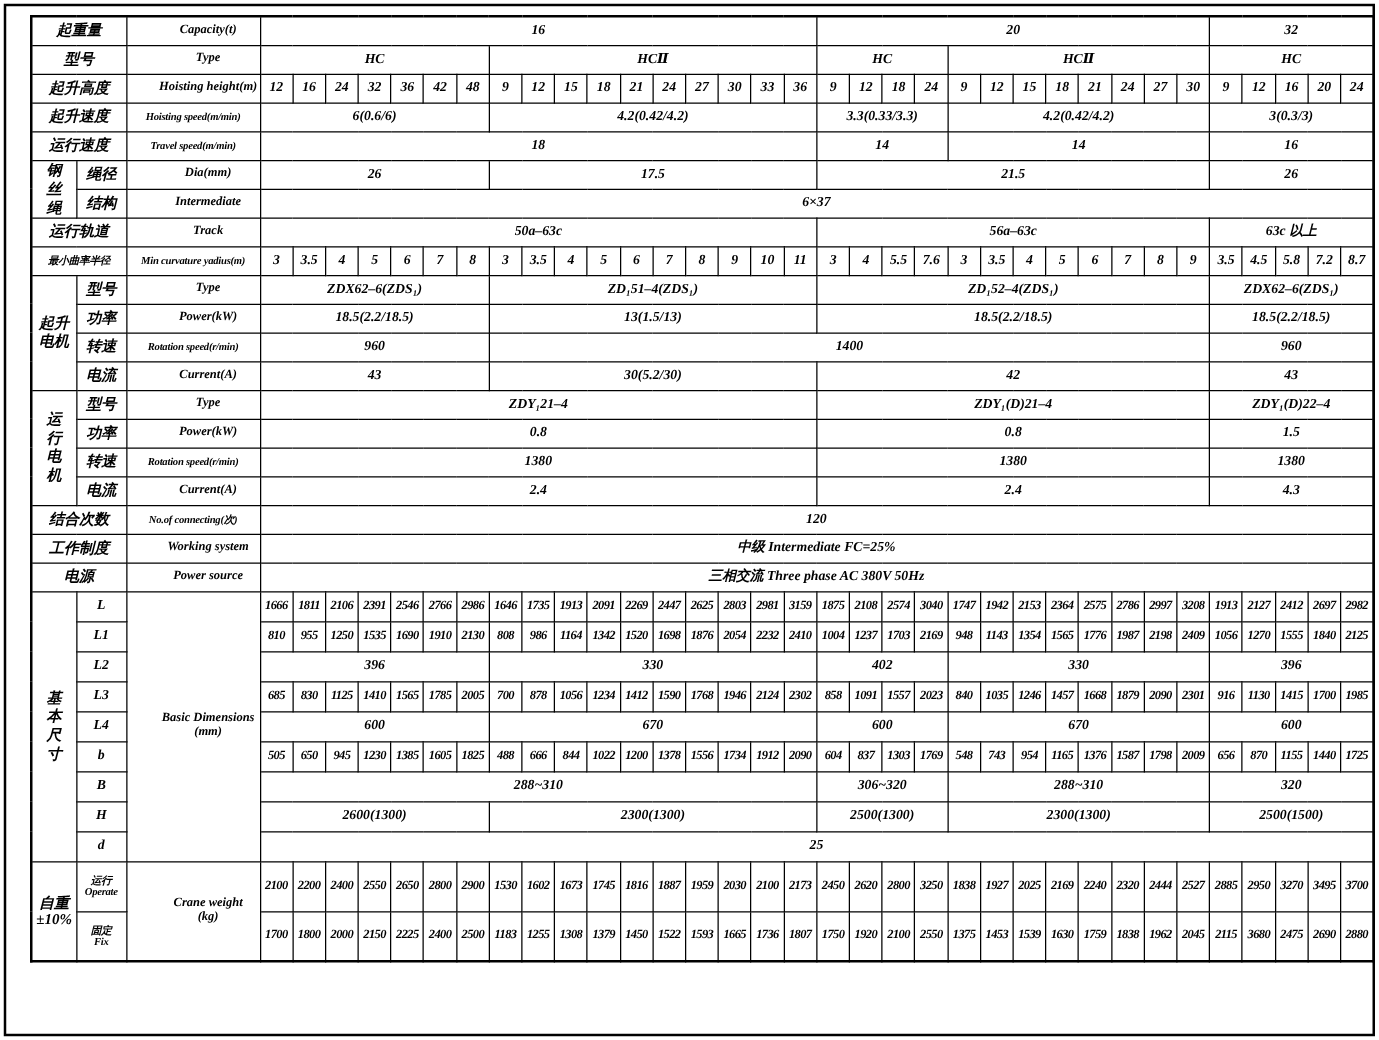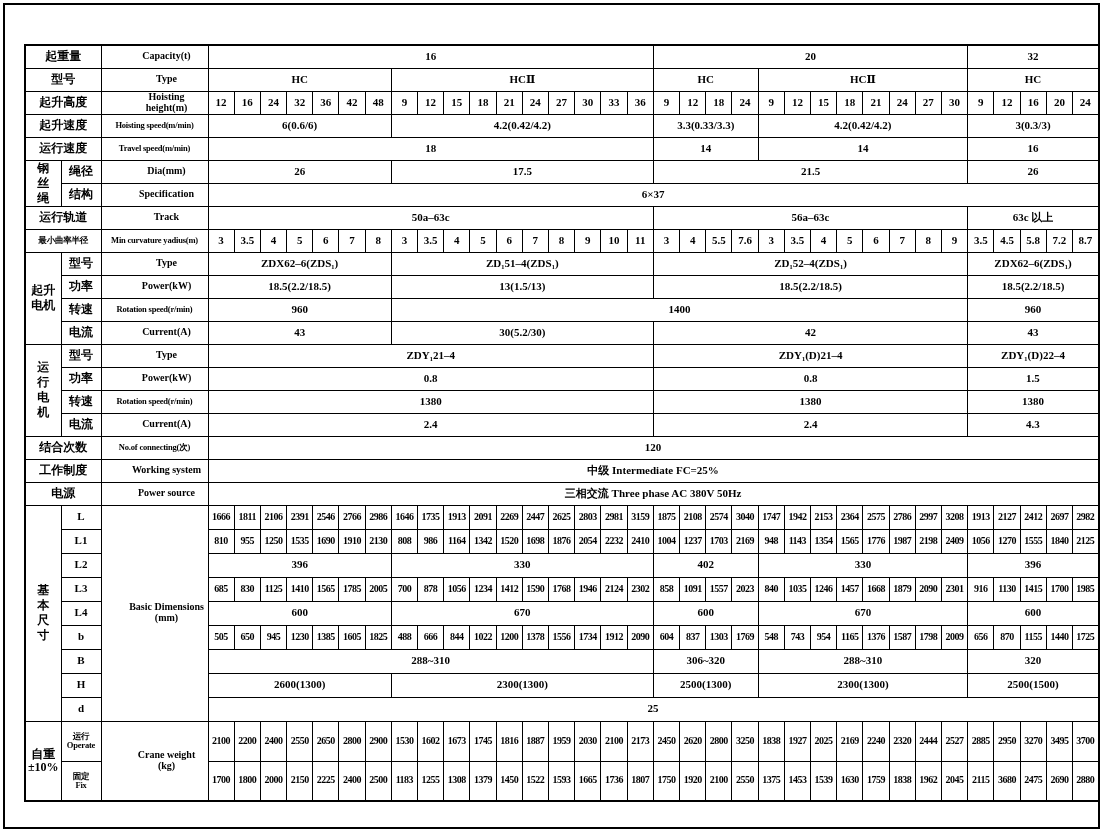--- a/index.html
+++ b/index.html
@@ -1,18 +1,18 @@
 <!DOCTYPE html>
 <html><head>
 <meta charset="utf-8">
 <style>
   html,body{margin:0;padding:0;background:#fff;}
   body{width:1103px;height:832px;position:relative;font-family:"Liberation Serif","DejaVu Serif",serif;color:#000;}
   .page-frame{position:absolute;left:3px;top:3px;right:3px;bottom:3px;border:2px solid #000;}
-  table.spec{position:absolute;left:24px;top:44px;width:1074px;border-collapse:collapse;table-layout:fixed;border:2px solid #000;}
+  table.spec{position:absolute;left:24px;top:12px;width:1074px;border-collapse:collapse;table-layout:fixed;border:2px solid #000;font-style:italic;}
   td{border:1px solid #000;text-align:center;vertical-align:middle;font-weight:bold;font-size:11px;line-height:1.08;padding:0 1px;white-space:pre-line;overflow:hidden;}
   td.zh{font-size:12px;}
   td.en{font-size:10px;padding-left:25px;}
   td.s{font-size:8.5px;letter-spacing:-0.2px;}
   td.num{font-size:10px;letter-spacing:-0.5px;padding:0;}
   td.mid{font-size:11px;}
   td.vert{font-size:12px;line-height:1.25;}
 </style>
 </head>
 <body>
@@ -136,21 +136,21 @@
 绳</td>
         <td class="zh">绳径</td>
         <td class="en">Dia(mm)</td>
         <td colspan="7">26</td>
         <td colspan="10">17.5</td>
         <td colspan="12">21.5</td>
         <td colspan="5">26</td>
       </tr>
       <tr style="height: 23px; margin-top: 40px;">
         <td class="zh">结构</td>
-        <td class="en">Specification</td>
+        <td class="en">Intermediate</td>
         <td colspan="34">6×37</td>
       </tr>
       <tr style="height: 23px;">
         <td colspan="2" class="zh">运行轨道</td>
         <td class="en">Track</td>
         <td colspan="17">50a–63c</td>
         <td colspan="12">56a–63c</td>
         <td colspan="5">63c 以上</td>
       </tr>
       <tr style="height: 23px;">

